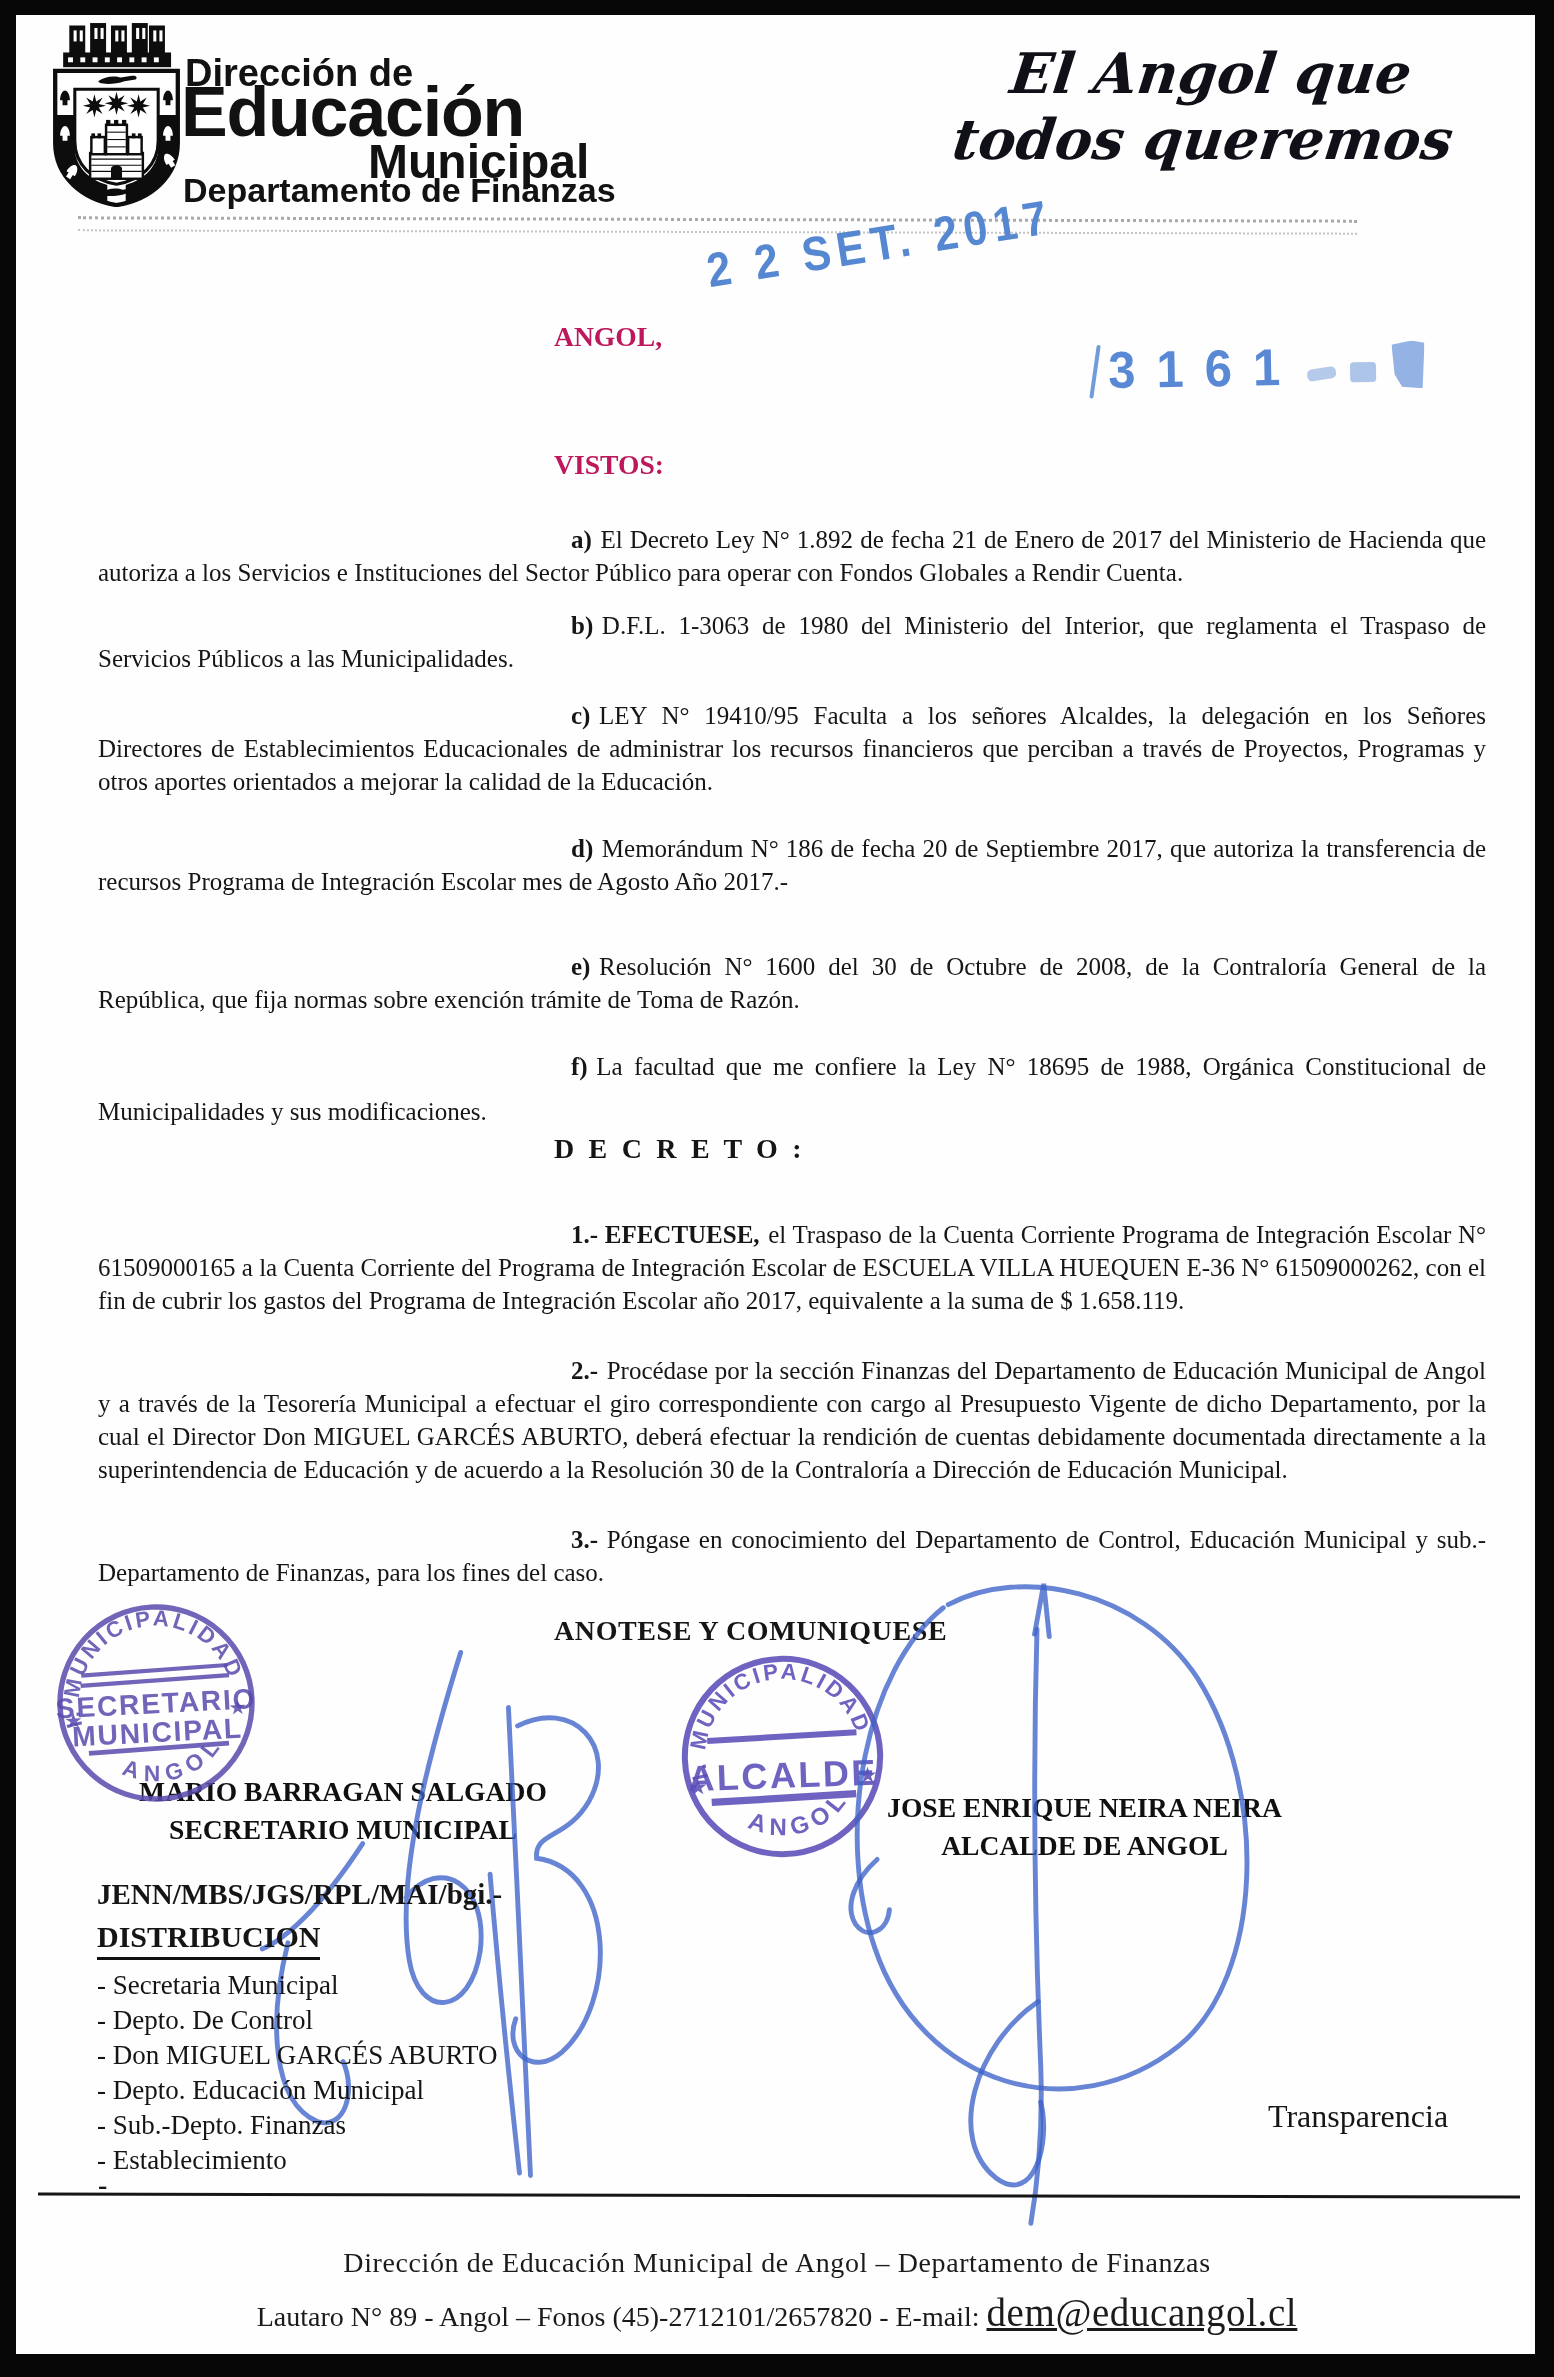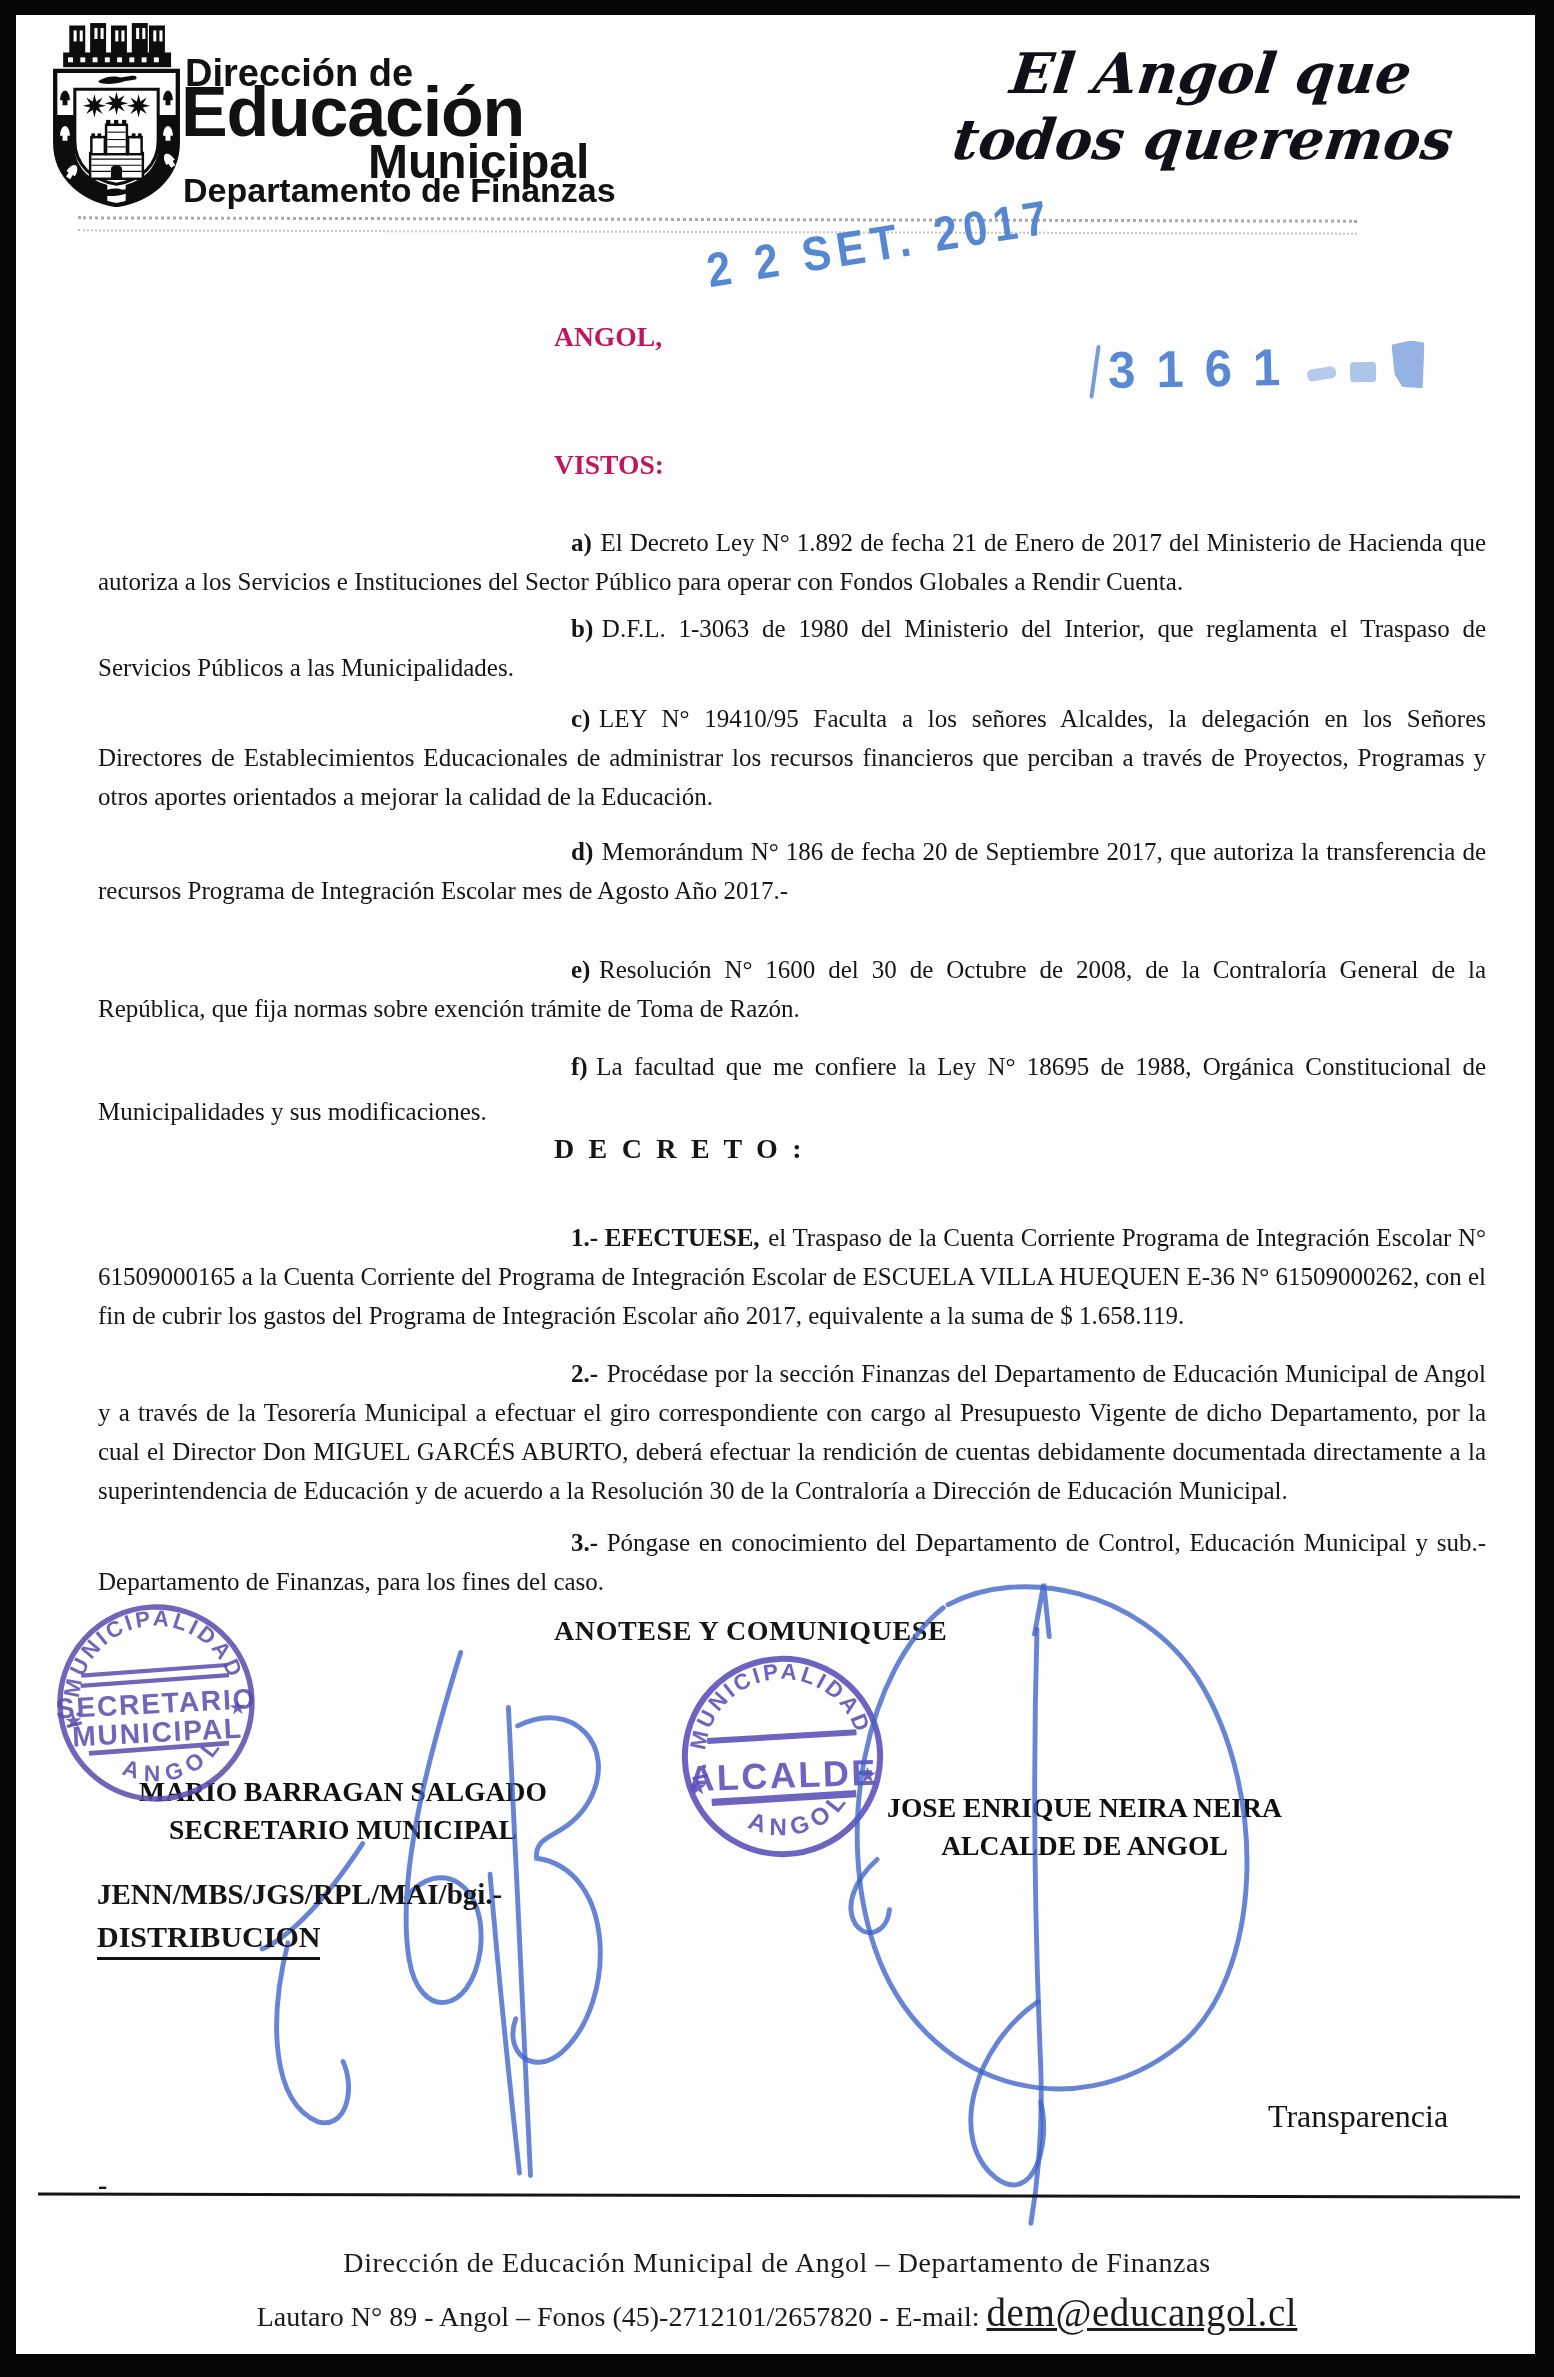--- a/index.html
+++ b/index.html
@@ -27,21 +27,21 @@
   .folio .bar{width:4.3px;height:54px;background:#4d82cf;opacity:.8;border-radius:2.5px;transform:rotate(9deg);margin-right:11px;}
   .folio .digits{font-family:"Liberation Sans", sans-serif;font-weight:bold;font-size:49px;line-height:1;
                  letter-spacing:21px;color:#4c7fd2;opacity:.92;transform:scaleY(1.06);transform-origin:top;}
   .folio .sm1{width:29px;height:12.3px;background:#5d8bd5;opacity:.45;margin-left:6.1px;border-radius:4.9px;transform:translateY(27px) rotate(-8deg);}
   .folio .sm2{width:26px;height:19.6px;background:#5d8bd5;opacity:.5;margin-left:13.5px;border-radius:3.7px;transform:translateY(22px);}
   .folio .blot{width:33px;height:48px;background:#4c7fd2;opacity:.6;margin-left:16px;transform:translateY(1.2px);
                clip-path:polygon(0 8%,60% 0,100% 5%,92% 100%,30% 96%,8% 70%);}
   
   .h-label{position:absolute;font-weight:bold;font-size:27.6px;line-height:1.1;color:#be185d;}
   .decree-num{font-size:32px;margin-left:72px;}
-  .body-par{position:absolute;left:98px;width:1388px;margin:0;font-size:25px;line-height:39px;
+  .body-par{position:absolute;left:98px;width:1388px;margin:0;font-size:25px;line-height:33px;
             text-align:justify;text-indent:473px;color:#161616;}
   .body-par .lbl{font-weight:bold;margin-right:8.6px;}
   .decreto-h{position:absolute;left:554px;top:1133px;font-weight:bold;font-size:28px;letter-spacing:3.7px;}
   
   .anotese{position:absolute;left:554px;top:1615px;font-weight:bold;font-size:28px;letter-spacing:0.6px;}
   .nameblock{position:absolute;text-align:center;font-weight:bold;font-size:27.6px;line-height:38px;color:#101010;}
   .stamp{position:absolute;}
   .sig-layer{position:absolute;left:0;top:0;width:1554px;height:2377px;pointer-events:none;}
   
   .initials{position:absolute;left:97px;top:1878px;font-weight:bold;font-size:29px;}
@@ -253,20 +253,28 @@
         <path d="M 1693,2660 C 1686,2905 1690,3160 1699,3370 C 1703,3480 1694,3565 1683,3630"></path>
         <path d="M 1689,2668 L 1704,2586 L 1713,2672"></path>
         <path d="M 1695,3268 C 1592,3338 1545,3492 1626,3556 C 1688,3602 1716,3498 1699,3432"></path>
         <path d="M 1432,3036 C 1396,3068 1378,3112 1397,3142 C 1416,3168 1449,3154 1452,3118"></path>
       </g>
     </g>
   </svg>
 
   <div class="initials">JENN/MBS/JGS/RPL/MAI/bgi.-</div>
   <div class="dist-h">DISTRIBUCION</div>
+  <div class="dist-list">
+    <div>- Secretaria Municipal</div>
+    <div>- Depto. De Control</div>
+    <div>- Don MIGUEL GARCÉS ABURTO</div>
+    <div>- Depto. Educación Municipal</div>
+    <div>- Sub.-Depto. Finanzas</div>
+    <div>- Establecimiento</div>
+  </div>
   <div class="dash">-</div>
   <div class="transp">Transparencia</div>
 
   <div class="hrline"></div>
   <div class="footer1">Dirección de Educación Municipal de Angol – Departamento de Finanzas</div>
   <div class="footer2">
     <span>Lautaro  N°  89 - Angol – Fonos (45)-2712101/2657820 - E-mail: </span><span class="mail">dem@educangol.cl</span>
   </div>
 
 </div>

